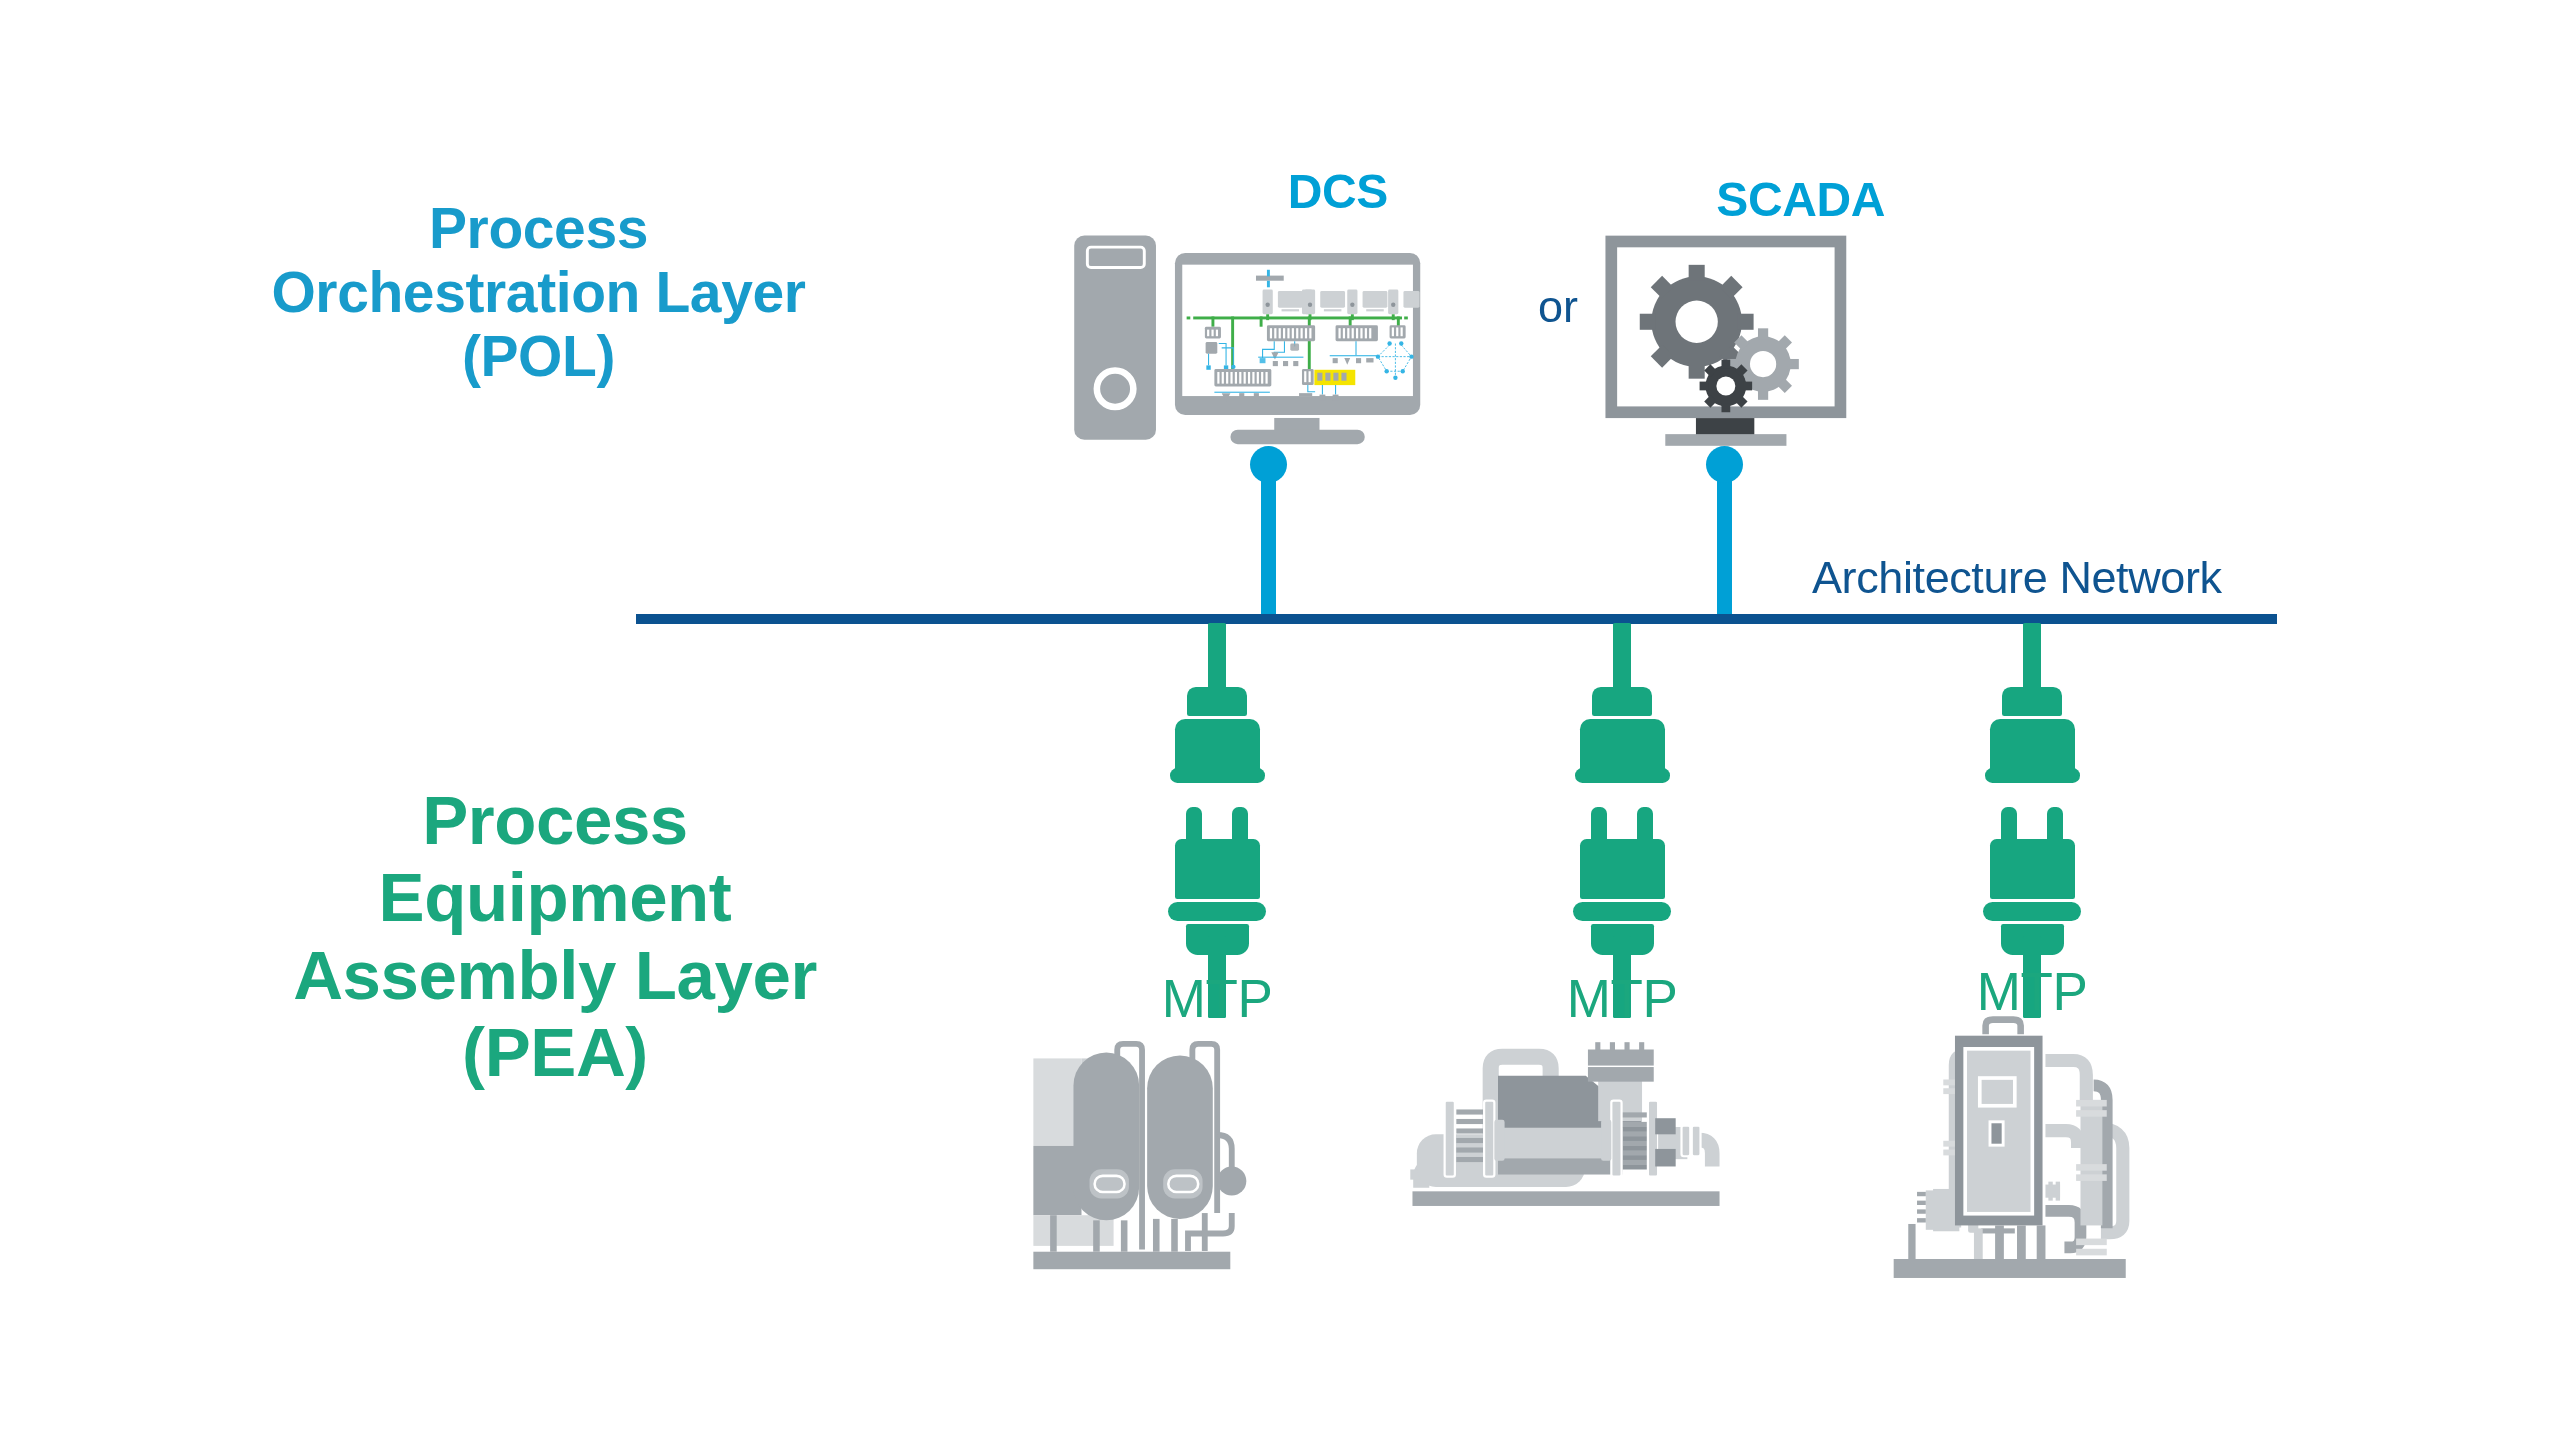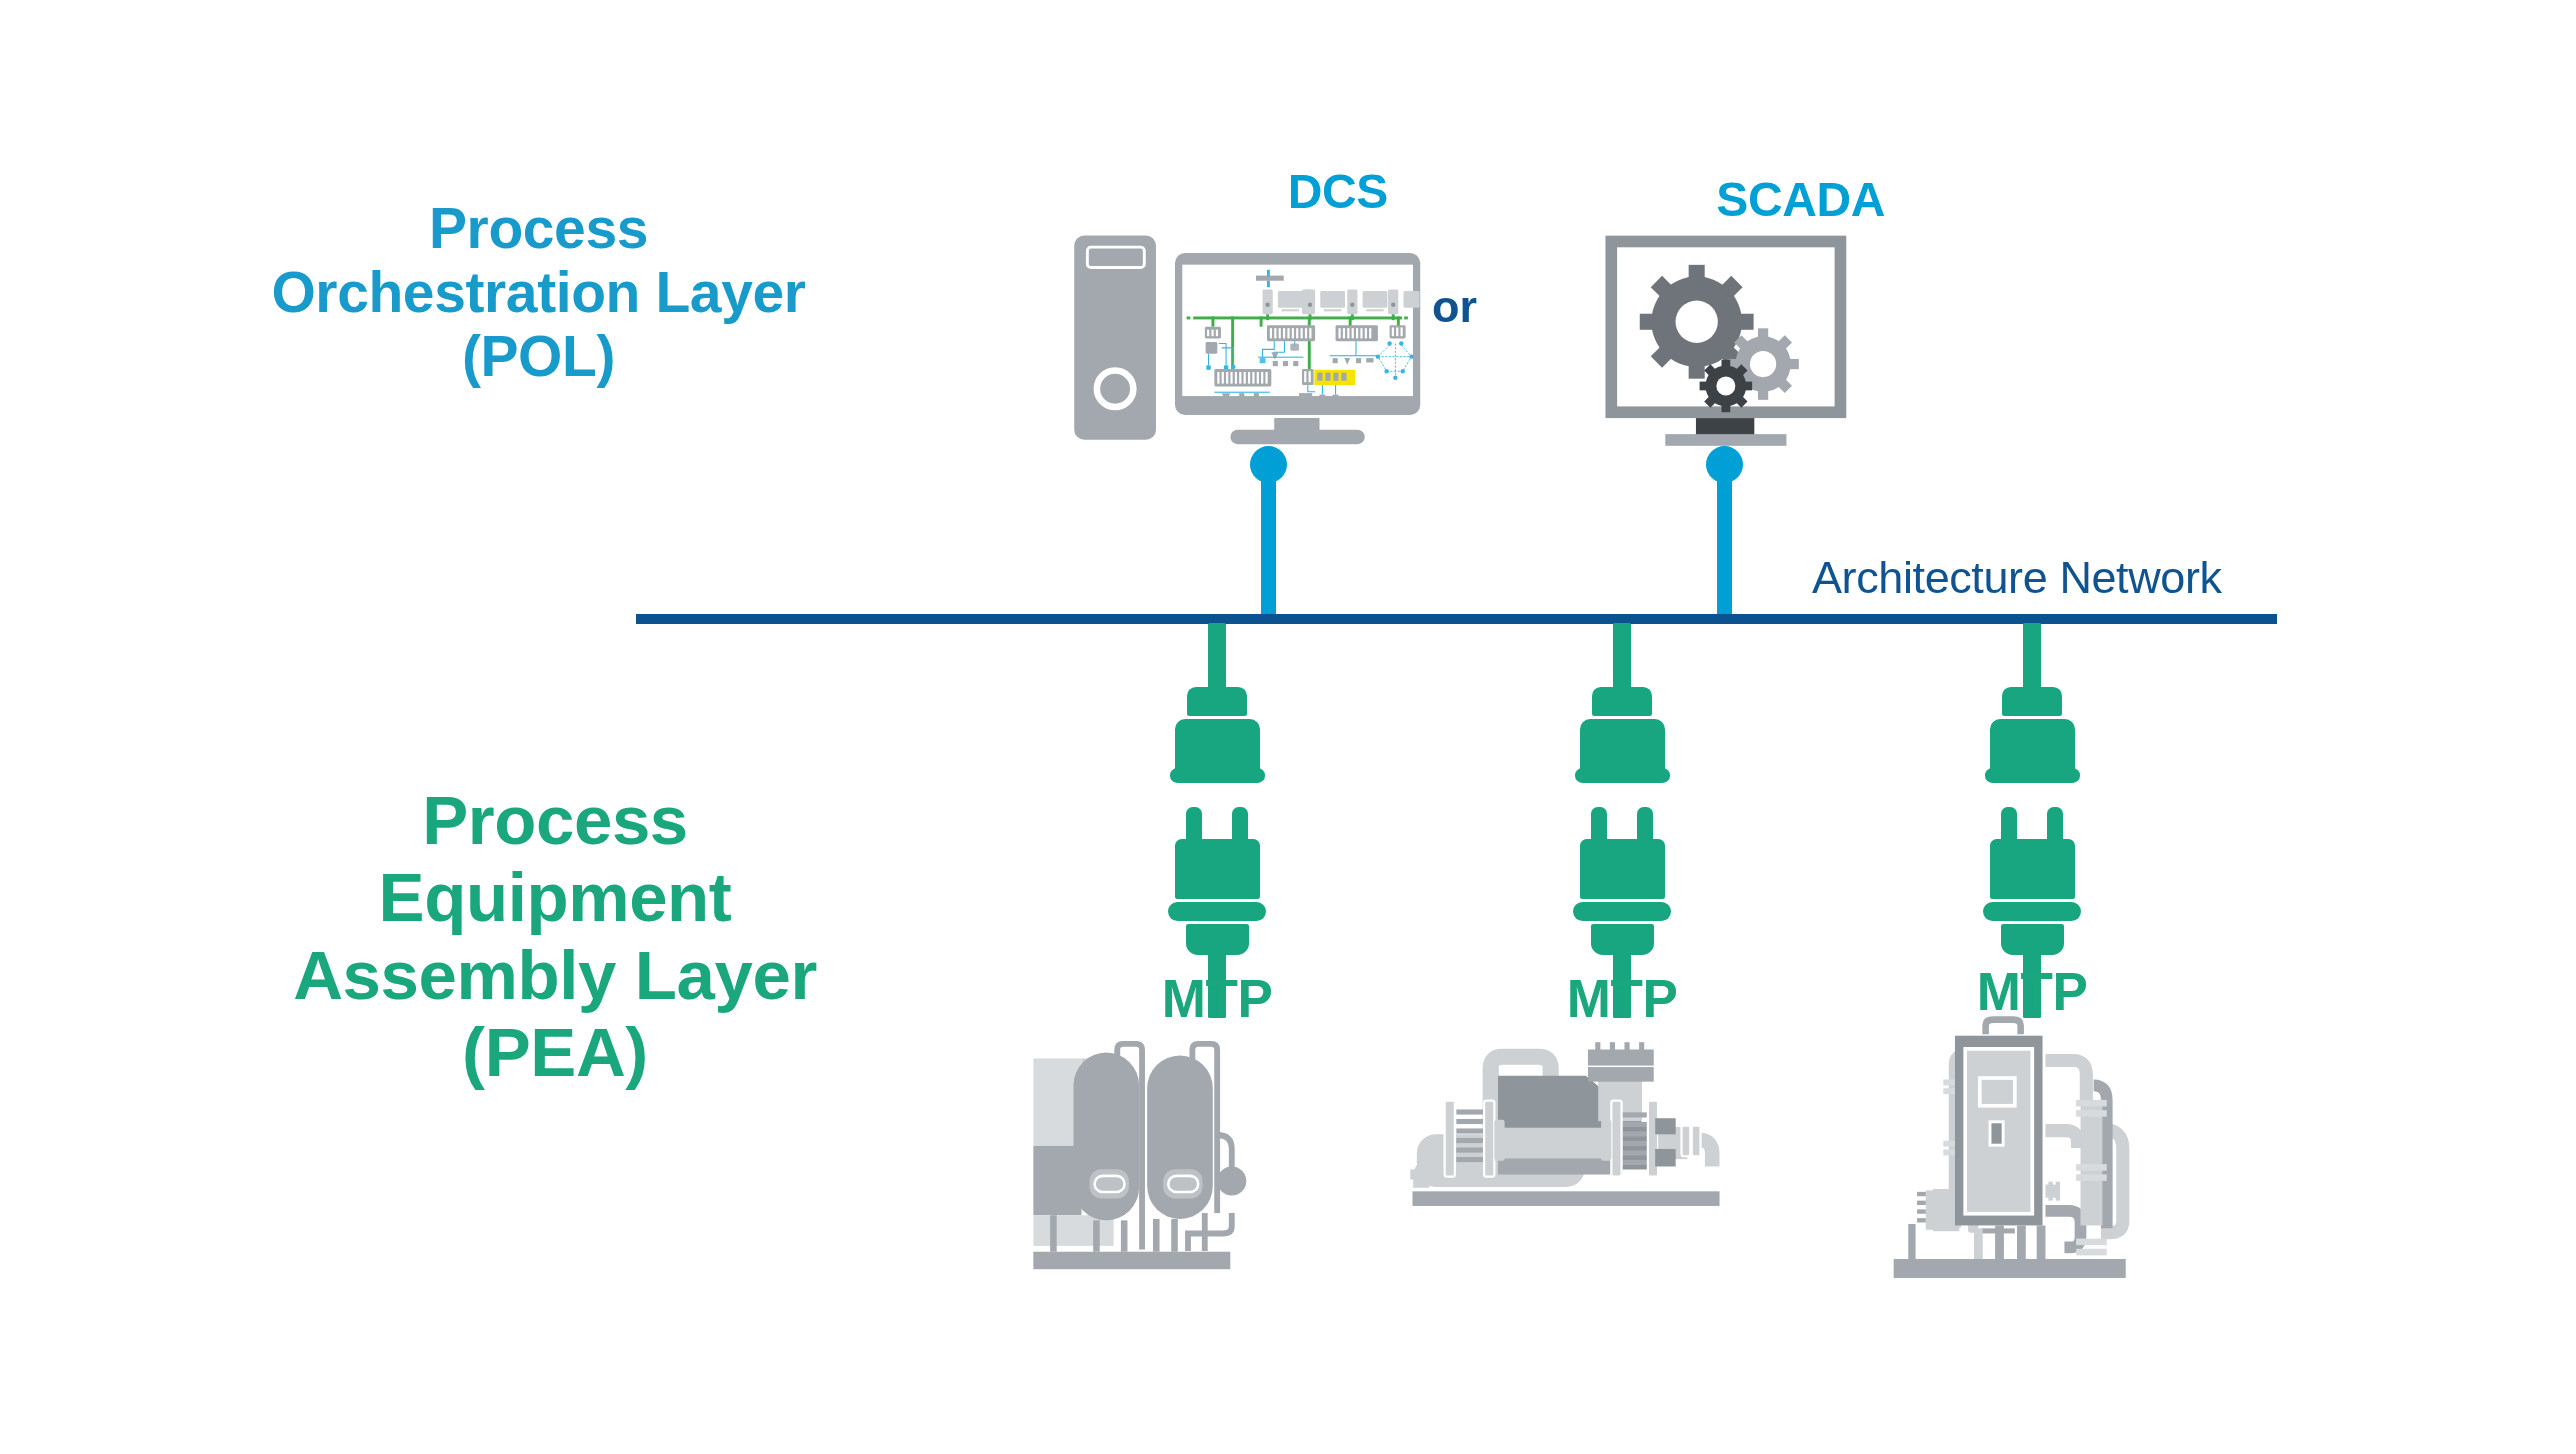--- a/index.html
+++ b/index.html
@@ -15,22 +15,22 @@
   #pea-label{left:241px;top:782px;width:628px;font-size:69px;color:#1BA77E;}
 
   .node-title{
     position:absolute;text-align:right;font-weight:bold;font-size:48px;
     color:#00A0D6;letter-spacing:-0.4px;
   }
   #dcs-title{left:1096px;top:164px;width:292px;}
   #scada-title{left:1593px;top:172px;width:292px;}
 
   #or-text{
-    position:absolute;left:1432px;top:281px;width:146px;text-align:left;
-    font-size:45px;color:#0F5490;font-weight:bold;
+    position:absolute;left:1432px;top:281px;width:146px;text-align:right;
+    font-size:45px;color:#0F5490;
   }
   #net-label{
     position:absolute;left:1812px;top:552px;width:497px;
     font-size:45px;color:#0F5490;letter-spacing:-0.4px;
   }
 
   
   #bus{position:absolute;left:636px;top:614px;width:1641px;height:9.5px;background:#0B5290;}
 
   
@@ -61,21 +61,21 @@
   .plug-collar{position:absolute;left:46px;top:279px;width:98px;height:19px;
                background:#17A680;border-radius:9.5px;}
   .plug-base{position:absolute;left:64px;top:301px;width:63px;height:31px;
              background:#17A680;border-radius:2.2px 2.2px 11.7px 11.7px;}
   #conn-1{left:1122px;}
   #conn-2{left:1527px;}
   #conn-3{left:1937px;}
 
   
   .mtp-label{position:absolute;width:234px;text-align:center;font-size:53px;
-             font-weight:bold;color:#1BA77E;letter-spacing:-0.4px;}
+             font-weight:normal;color:#1BA77E;letter-spacing:-0.4px;}
   #mtp-1{left:1100px;top:968px;}
   #mtp-2{left:1505px;top:968px;}
   #mtp-3{left:1915px;top:961px;}
 
   
   .equip{position:absolute;}
   #equip-1{left:1023px;top:1038px;width:241px;height:248px;}
   #equip-2{left:1392px;top:1023px;width:329px;height:227px;}
   #equip-3{left:1882px;top:1012px;width:270px;height:278px;}
 

